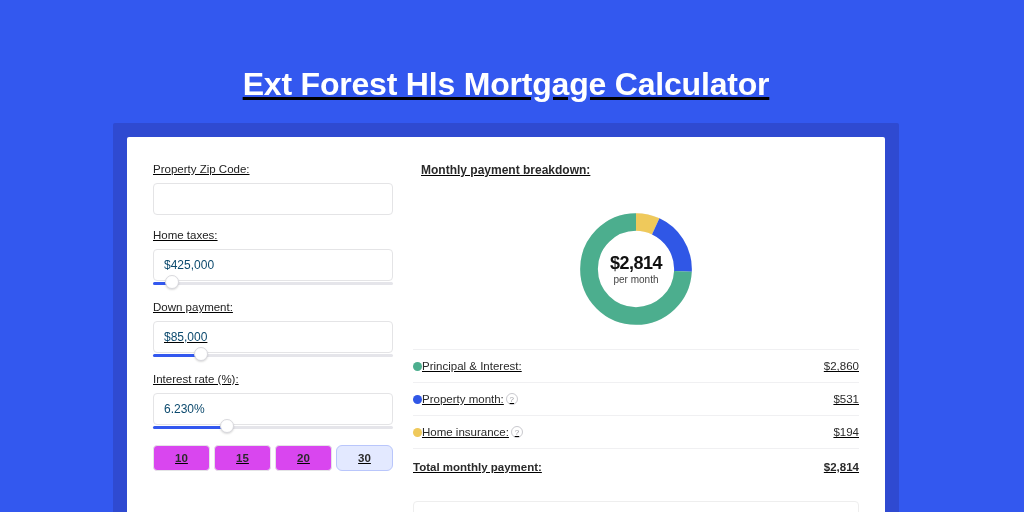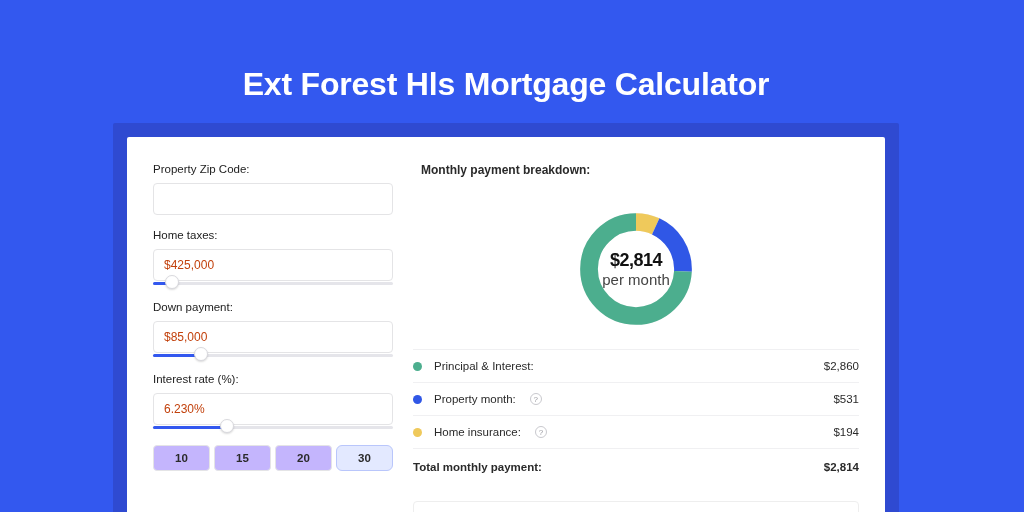--- a/index.html
+++ b/index.html
@@ -2,21 +2,21 @@
 <html><head>
 <meta charset="utf-8">
 <style>
   * { box-sizing: border-box; margin: 0; padding: 0; }
   html, body { width: 1024px; height: 512px; overflow: hidden; }
   body {
     font-family: -apple-system, BlinkMacSystemFont, "Segoe UI", Arial, sans-serif;
     background: #3358ef;
   }
   .outer {
-    width: 1012px; height: 512px; position: relative;
+    width: 1012px; height: 512px; position: relative; text-decoration: underline;
   }
   .page-title {
     text-align: center;
     color: #ffffff;
     font-size: 32px;
     font-weight: 700;
     padding-top: 66px;
     padding-bottom: 20px;
     letter-spacing: -0.2px;
   }
@@ -43,21 +43,21 @@
   .right { flex: 1; }
   .field-label { font-size: 11.5px; color: #222; margin-bottom: 8px; }
   .field-group { margin-bottom: 14px; position: relative; }
   .text-input {
     width: 100%;
     border: 1px solid #e4e4e6;
     border-radius: 4px;
     background: #fff;
     padding: 8px 10px;
     font-size: 12px;
-    color: #c2410c;
+    color: #0c4a6e;
     outline: none;
   }
   .input-row { display: flex; gap: 8px; }
   .input-row .text-input:first-child { flex: 1.7; }
   .input-row .text-input:last-child { flex: 1; }
   .slider-wrap { position: relative; height: 8px; margin-top: -2px; }
   .slider-track {
     position: absolute; left: 0; right: 0; top: 3px; height: 3px;
     background: #e5e5ea; border-radius: 2px;
   }
@@ -68,39 +68,39 @@
   .slider-thumb {
     position: absolute; top: -4px; width: 14px; height: 14px;
     background: #fff; border: 1px solid #d9d9de; border-radius: 50%;
     box-shadow: 0 1px 2px rgba(0,0,0,0.15);
     transform: translateX(-50%);
   }
   .period-row { display: flex; gap: 4px; }
   .period-btn {
     flex: 1; text-align: center; padding: 6px 0;
     border: 1px solid #e4e4e6; border-radius: 4px;
-    font-size: 11.5px; background: #c4b5fd; cursor: pointer; font-weight: 600;
+    font-size: 11.5px; background: #d946ef; cursor: pointer; font-weight: 600;
   }
   .period-btn.active { background: #e3e9ff; border-color: #b9c6fb; color: #2a2a2a; border-radius: 6px; }
   .section-h { font-size: 12px; font-weight: 700; margin-bottom: 24px; padding-left: 8px; }
   .donut-area { display: flex; justify-content: center; padding: 6px 0 18px 0; }
   .donut { position: relative; width: 124px; height: 124px; }
   .donut svg { width: 124px; height: 124px; transform: rotate(-90deg); }
   .donut-center {
     position: absolute; top: 0; left: 0; width: 100%; height: 100%;
     display: flex; flex-direction: column; align-items: center; justify-content: center;
   }
   .donut-amount { font-size: 18px; font-weight: 800; color: #111; letter-spacing: -0.5px; }
-  .donut-sub { font-size: 15px; color: #444; }
+  .donut-sub { font-size: 10px; color: #444; }
   .legend { border-top: 1px solid #f0f0f2; }
   .legend-row {
     display: flex; align-items: center; justify-content: space-between;
     padding: 10px 0; border-bottom: 1px solid #f0f0f2; font-size: 11.5px;
   }
-  .legend-left { display: flex; align-items: center; gap: 12px; }
+  .legend-left { display: flex; align-items: center; gap: 0; }
   .dot { width: 9px; height: 9px; border-radius: 50%; }
   .info-icon {
     display: inline-flex; width: 12px; height: 12px; border: 1px solid #c9c9ce;
     border-radius: 50%; align-items: center; justify-content: center;
     font-size: 8px; color: #9a9aa0; margin-left: 2px;
   }
   .legend-total { font-weight: 700; padding: 12px 0 6px 0; }
   .amort-section {
     margin-top: 22px; border: 1px solid #eeeeee; border-radius: 4px;
     padding: 14px 16px 0 16px;

